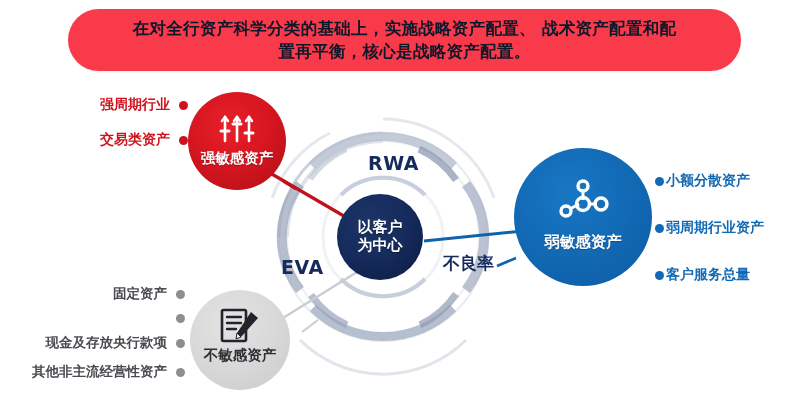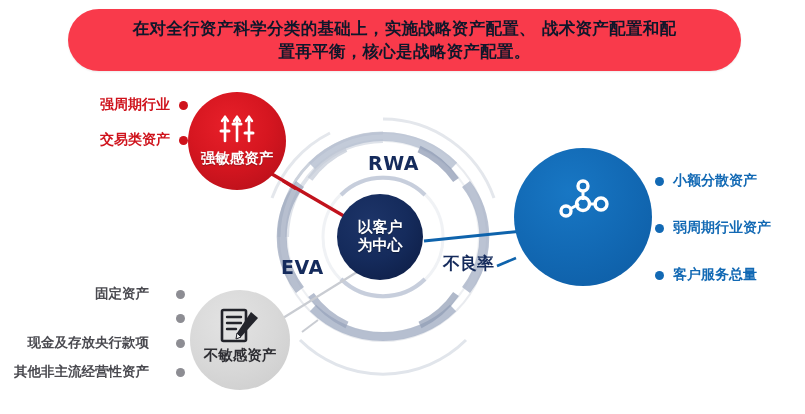--- a/index.html
+++ b/index.html
@@ -172,27 +172,27 @@
 
   
   .bullets.red-list { left: 56px; top: 96px; }
   .bullets.red-list .bullet-row { justify-content: flex-end; width: 132px; margin-bottom: 17px; }
   .bullets.red-list .bullet-text { color: #cf131c; font-size: 14px; margin-right: 9px; }
   .bullets.red-list .bullet-dot { width: 9px; height: 9px; background: #cf131c; }
 
   
   .bullets.grey-list { left: 0px; top: 285px; width: 185px; }
   .bullets.grey-list .bullet-row { justify-content: flex-end; width: 100%; margin-bottom: 11px; }
-  .bullets.grey-list .bullet-text { color: #4a4a50; font-size: 13.5px; margin-right: 27px; }
+  .bullets.grey-list .bullet-text { color: #4a4a50; font-size: 13.5px; margin-right: 9px; }
   .bullets.grey-list .bullet-dot { width: 9px; height: 9px; background: #8d8d93; }
 
   
   .bullets.blue-list { left: 655px; top: 172px; }
   .bullets.blue-list .bullet-row { margin-bottom: 29px; }
-  .bullets.blue-list .bullet-text { color: #1269b4; font-size: 14px; margin-left: 9px; }
+  .bullets.blue-list .bullet-text { color: #1269b4; font-size: 14px; margin-left: 2px; }
   .bullets.blue-list .bullet-dot { width: 9px; height: 9px; background: #1269b4; }
 </style>
 </head>
 <body>
 
 <div id="stage">
 
   <div class="banner">
     <div class="banner-text">在对全行资产科学分类的基础上，实施战略资产配置、 战术资产配置和配
 置再平衡，核心是战略资产配置。</div>
@@ -285,20 +285,21 @@
           <line x1="31" y1="26" x2="40" y2="26"></line>
         </g>
         <g fill="none" stroke="#ffffff" stroke-width="3.4">
           <circle cx="26" cy="8" r="5"></circle>
           <circle cx="26" cy="26" r="6.5"></circle>
           <circle cx="9" cy="33" r="5"></circle>
           <circle cx="44" cy="26" r="6"></circle>
         </g>
       </svg>
     </span>
+    <div class="node-label">弱敏感资产</div>
   </div>
 
   <div class="node grey">
     <span class="node-icon">
       <svg width="46" height="44" viewBox="0 0 46 44" xmlns="http://www.w3.org/2000/svg">
         <rect x="5" y="4" width="24" height="31" rx="1.5" fill="none" stroke="#23242b" stroke-width="2.6"></rect>
         <g stroke="#23242b" stroke-width="2.4" stroke-linecap="round">
           <line x1="10" y1="11" x2="24" y2="11"></line>
           <line x1="10" y1="17" x2="24" y2="17"></line>
           <line x1="10" y1="23" x2="19" y2="23"></line>

